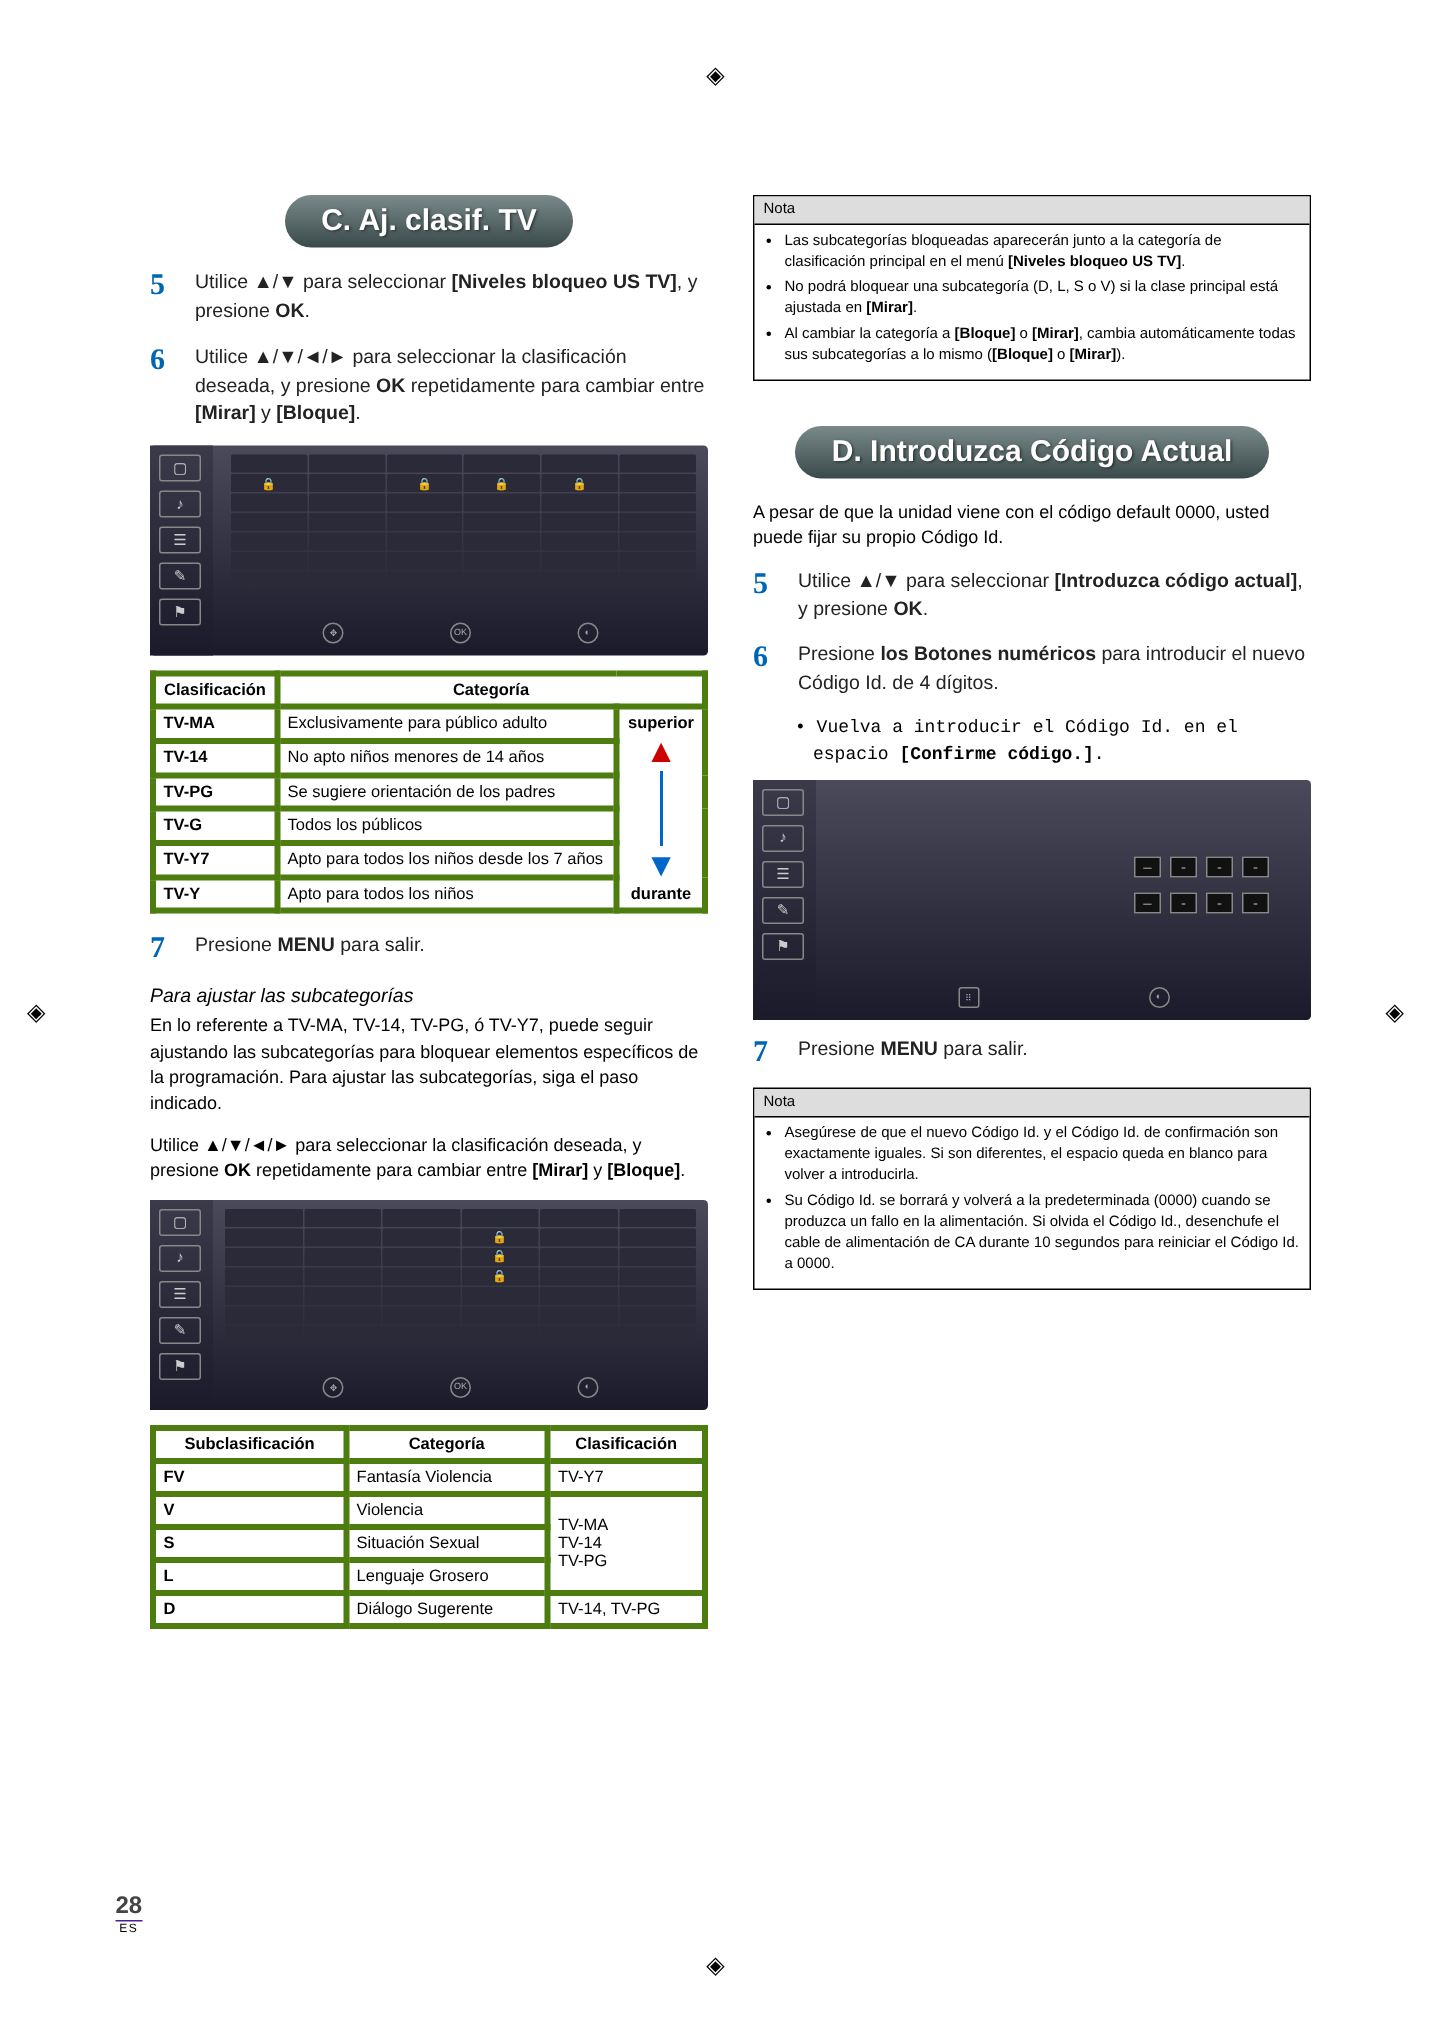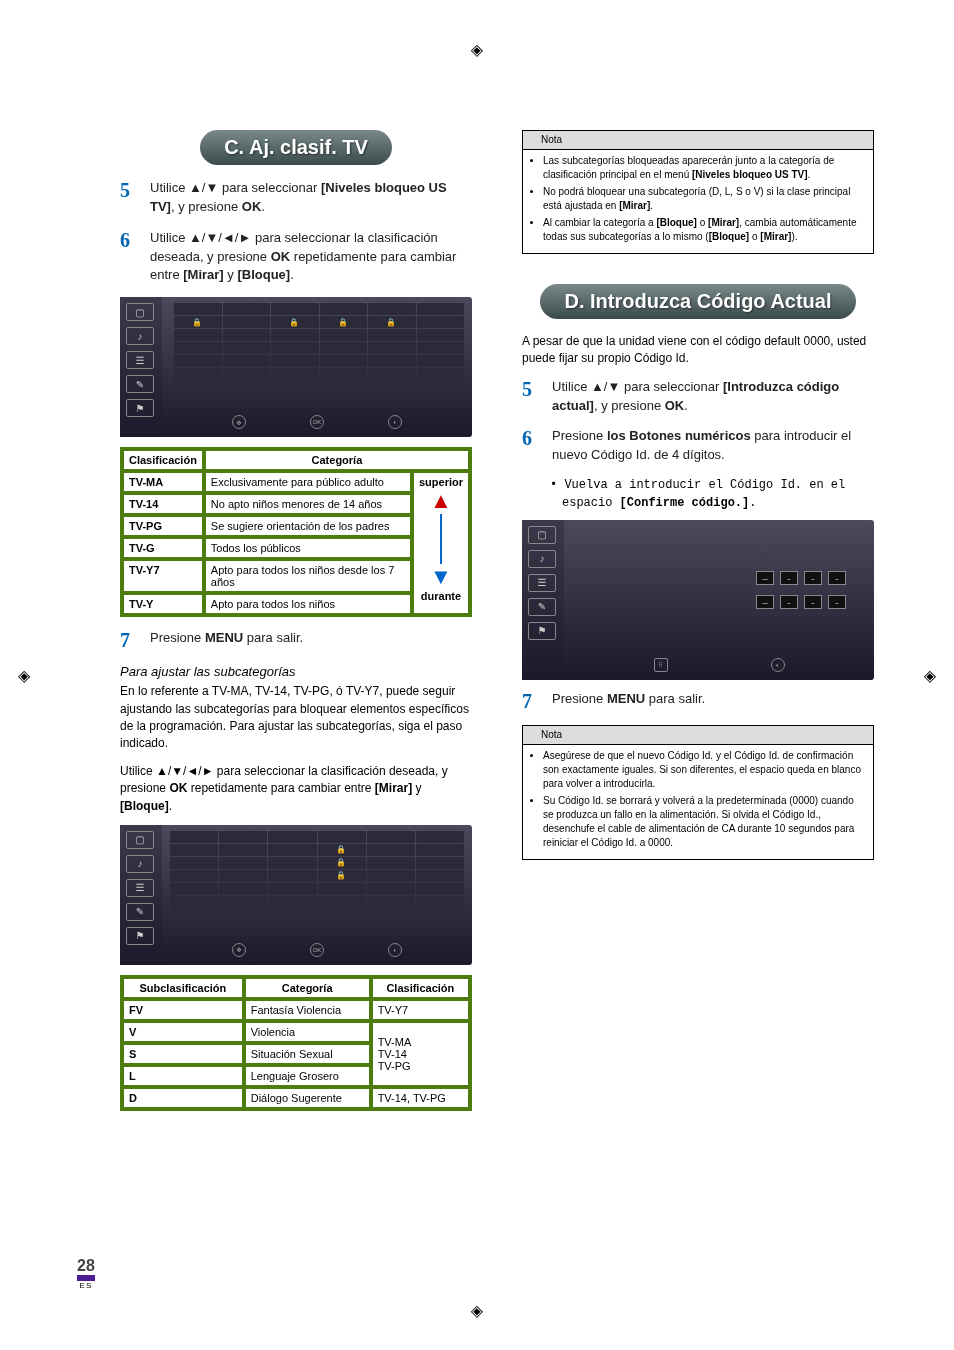--- a/index.html
+++ b/index.html
@@ -12,21 +12,21 @@
     color: #000;
     position: relative;
     padding: 130px 80px 60px 100px;
   }
   .crop-mark { position: absolute; font-size: 16px; color: #000; }
   .crop-top { top: 40px; left: 50%; transform: translateX(-50%); }
   .crop-left { top: 50%; left: 18px; transform: translateY(-50%); }
   .crop-right { top: 50%; right: 18px; transform: translateY(-50%); }
   .crop-bottom { bottom: 30px; left: 50%; transform: translateX(-50%); }
   .columns { display: flex; gap: 30px; }
-  .col { flex: 1; margin-left: 20px; }
+  .col { flex: 1; }
   .section-title {
     background: linear-gradient(180deg, #7a8a8a 0%, #3a4a4a 100%);
     color: #fff;
     font-size: 20px;
     font-weight: bold;
     padding: 6px 24px;
     border-radius: 18px;
     display: inline-block;
     text-shadow: 1px 1px 2px rgba(0,0,0,0.5);
     margin-bottom: 14px;
@@ -76,26 +76,26 @@
   }
   .tbl th, .tbl td {
     border: 4px solid #4d7c0f; padding: 3px 5px; vertical-align: top;
   }
   .tbl th { font-weight: bold; text-align: center; }
   .tbl .rowhead { font-weight: bold; }
   .arrow-cell { text-align:center; vertical-align:middle; }
   .subhead { font-style: italic; font-size: 13px; margin: 10px 0 4px; }
   .para { font-size: 12px; line-height:1.45; margin-bottom:10px; }
   .note-box { border:1px solid #000; padding:0; margin-bottom:14px; font-size:10px; line-height:1.4;}
-  .note-box .note-title { background:#ddd; padding:2px 18px; border-bottom:1px solid #000;}
+  .note-box .note-title { background:#ddd; padding:2px 6px; border-bottom:1px solid #000;}
   .note-box ul { padding: 4px 6px 6px 20px; }
   .note-box li { margin-bottom:3px; }
   .page-num { position:absolute; bottom:60px; left:77px; text-align:center; }
   .page-num .pn { font-size:16px; font-weight:bold; color:#444;}
-  .page-num .lang { font-size:8px; border-top:6px solid #4c1d95; letter-spacing:1px;}
+  .page-num .lang { font-size:8px; border-top:1px solid #4c1d95; letter-spacing:1px;}
   .ctr-title { text-align:center; }
   .bullet-indent { margin-left: 28px; font-size:12px; line-height:1.45; text-indent:-12px; padding-left:12px; margin-bottom:8px;font-family:Liberation Mono, monospace;}
   .code-screenshot { height:160px; }
   .code-area { flex:1; display:flex; flex-direction:column; gap:10px; justify-content:center; padding:0 20px;}
   .code-row { display:flex; gap:6px; align-items:center; justify-content:flex-end;}
   .code-box { width:18px;height:14px;border:1px solid #888;background:#111;color:#aaa;font-size:10px;text-align:center;line-height:14px;}
 </style>
 </head>
 <body>
 

